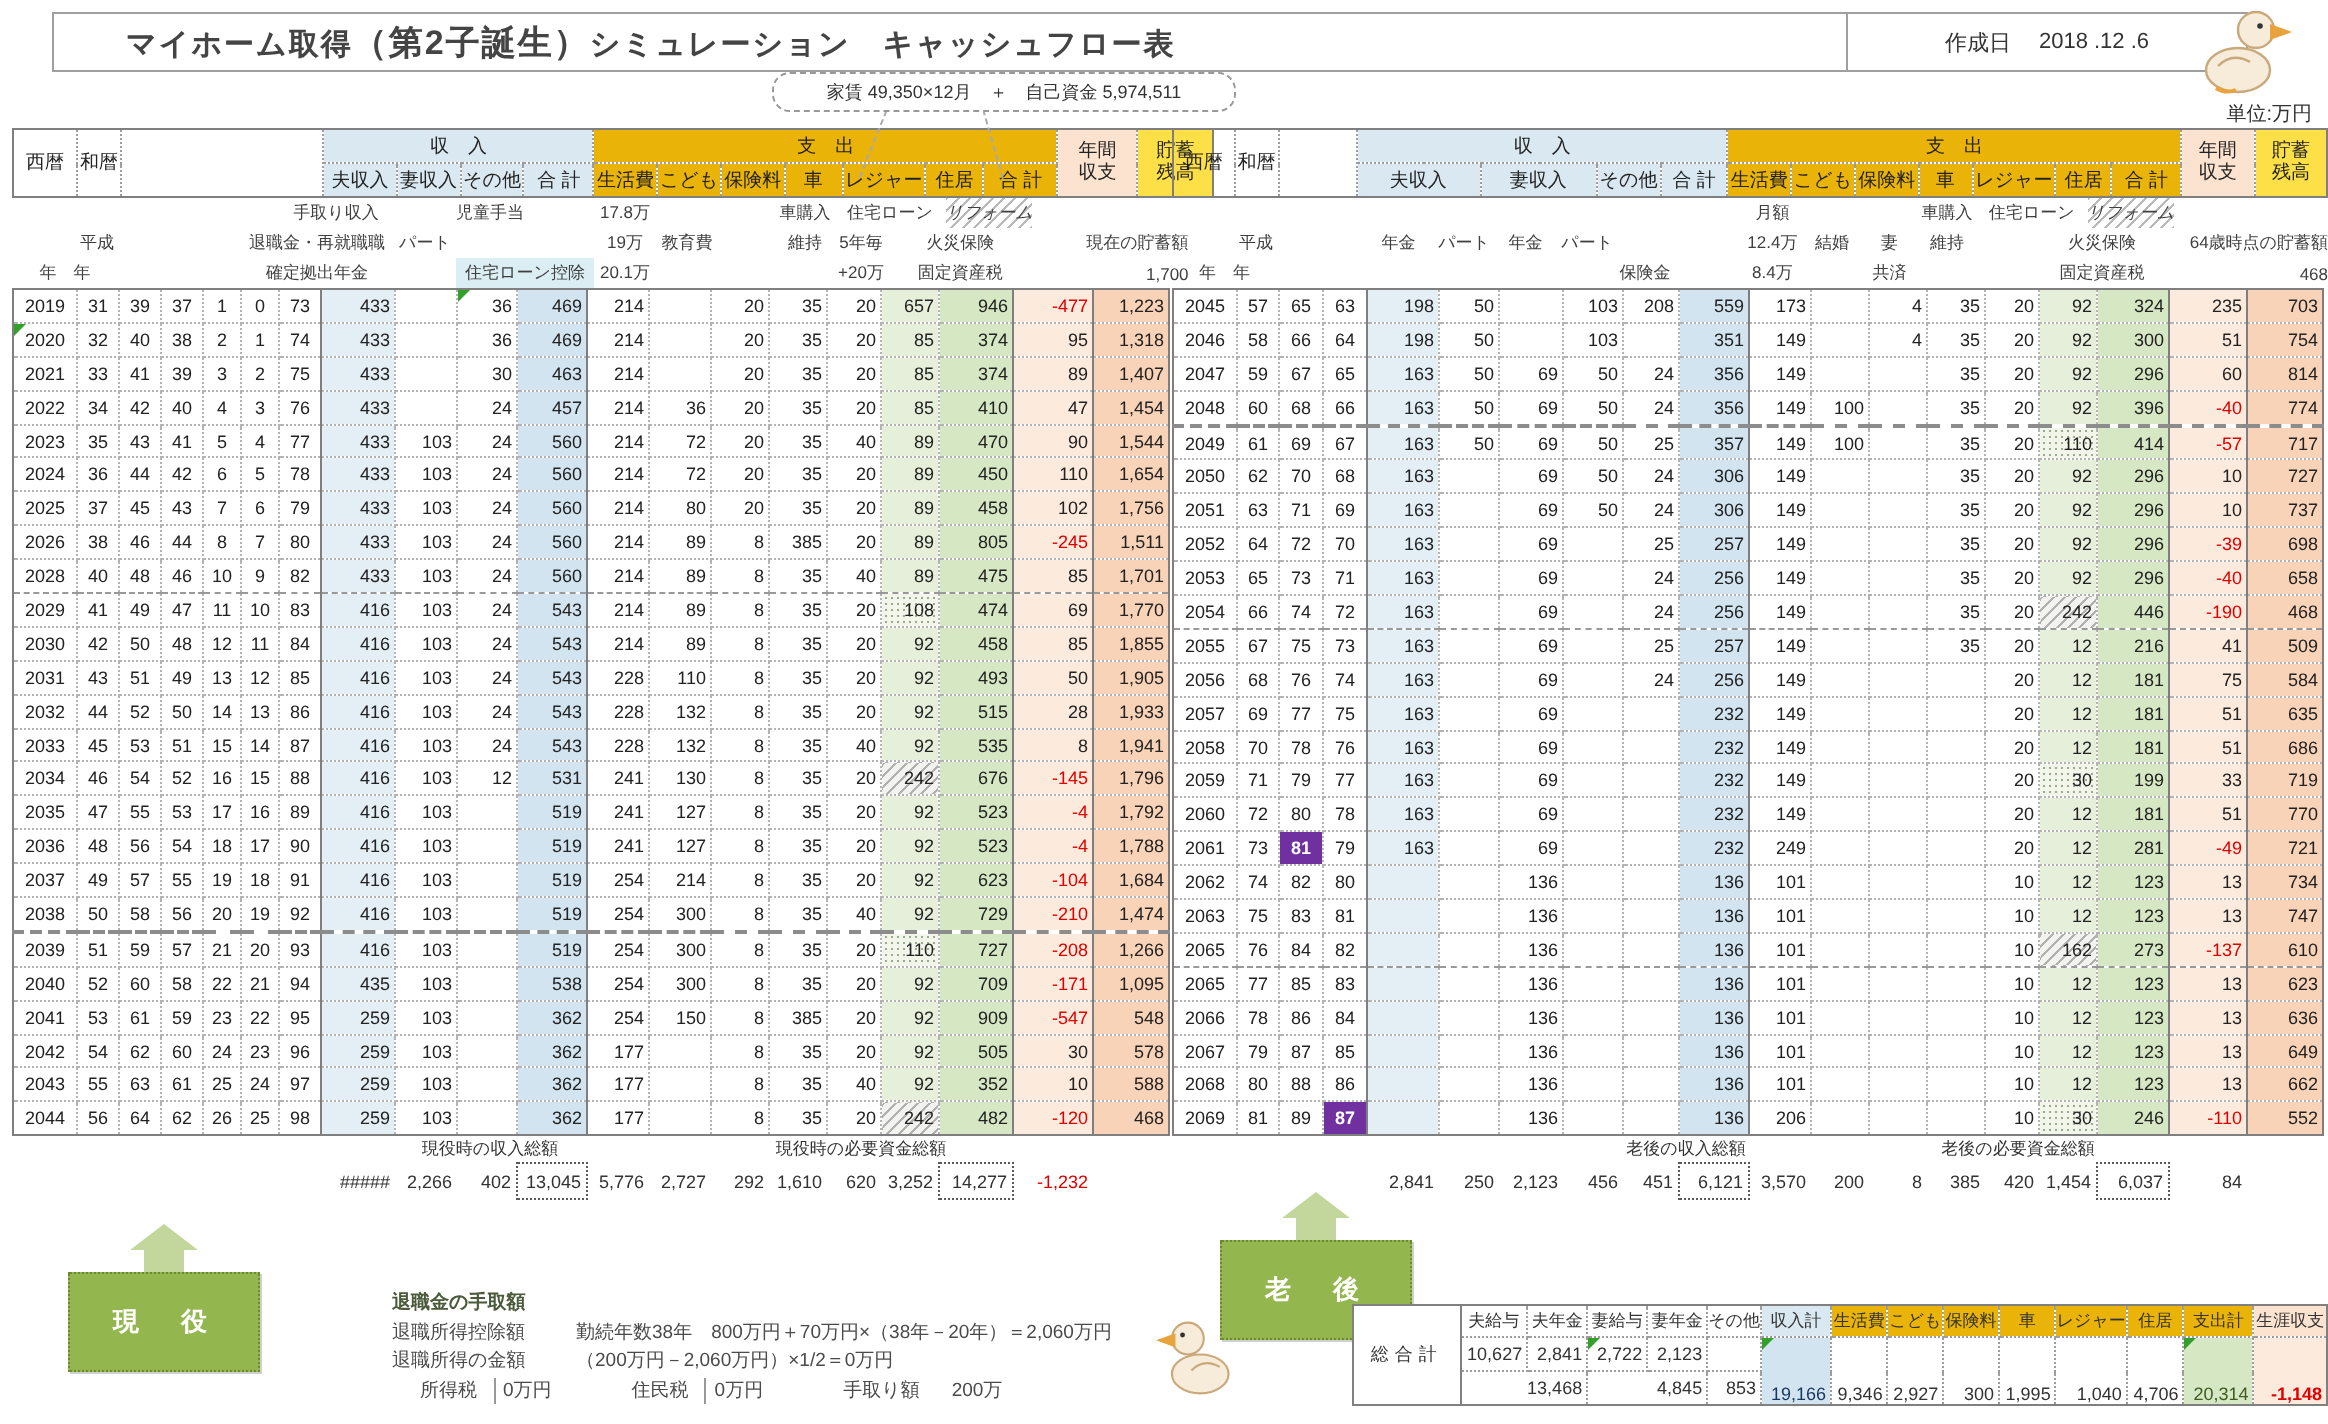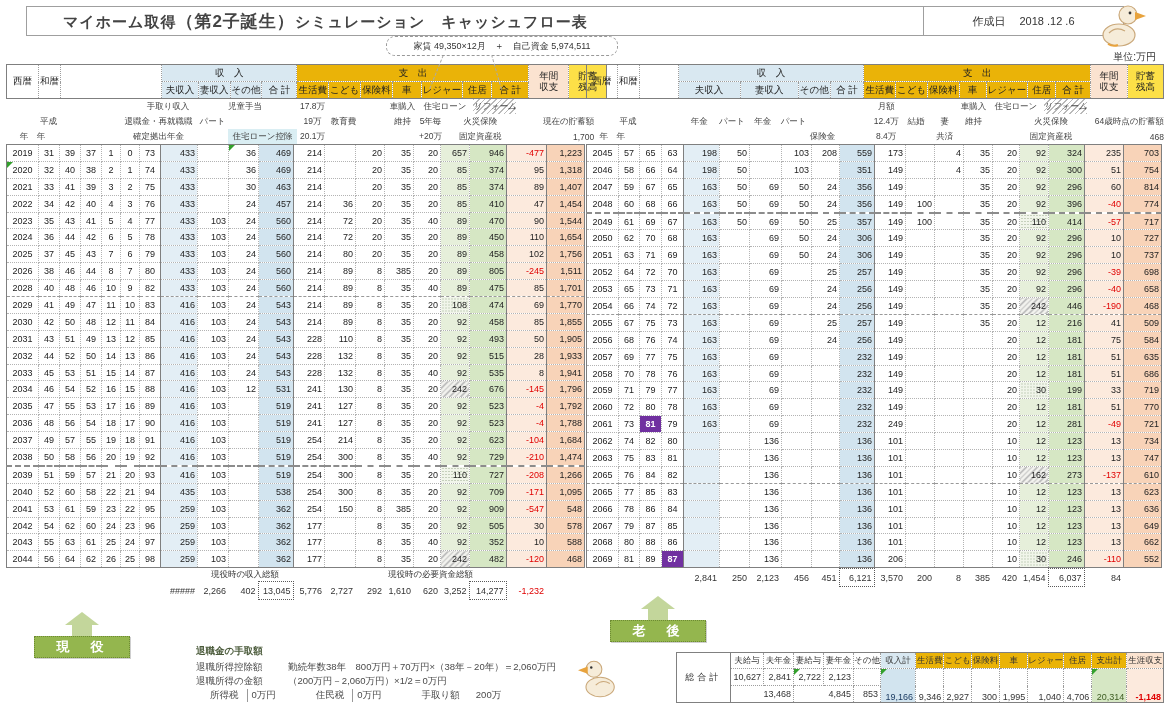--- a/index.html
+++ b/index.html
@@ -58,21 +58,21 @@
               border-top-color:#33a02c;border-left-color:#33a02c;}
   td[data-name="totals-label"]{border:none;font-size:8.5px;color:#333;text-align:center;height:13px;padding:0;white-space:nowrap;}
   td[data-name="totals-cell"]{border:none;font-size:9px;text-align:right;height:17px;padding:0 2px;white-space:nowrap;}
   .box{border:1px dotted #595959 !important;}
   
   .era{position:absolute;width:96px;text-align:center;}
   .era .stem{width:20px;height:11px;background:#c3d69b;margin:0 auto;}
   .era .head{width:0;height:0;border-left:17px solid transparent;border-right:17px solid transparent;
              border-bottom:13px solid #c3d69b;margin:0 auto;}
   .era .era-box{background:#94b64e;color:#fff;font-weight:bold;font-size:13px;letter-spacing:4px;
-                padding:1px 0;border:1px dotted #6d8a33;box-shadow:1px 1px 0 #cfcfcf;}
+                padding:15px 0;border:1px dotted #6d8a33;box-shadow:1px 1px 0 #cfcfcf;}
   
   .retire-note{position:absolute;left:196px;top:645px;width:400px;font-size:9.5px;color:#4a4a4a;}
   .rn-title{font-weight:bold;color:#4a5a3a;margin-bottom:2px;}
   .rn-row{display:flex;gap:8px;line-height:1.45;}
   .rn-label{width:84px;flex:none;}
   .rn-row3{display:flex;gap:4px;margin-top:1px;align-items:center;}
   .rn-row3 .lbl{margin-left:14px;}
   .rn-val{border-left:1px solid #999;padding:0 22px 0 4px;margin-left:4px;}
   .rn-net{margin-left:12px;}
   
@@ -1591,20 +1591,34 @@
         <col style="width: 29px;">
         <col style="width: 29px;">
         <col style="width: 29px;">
         <col style="width: 27px;">
         <col style="width: 29px;">
         <col style="width: 36px;">
         <col style="width: 39px;">
         <col style="width: 38px;">
       </colgroup>
     <tbody>
+        <tr data-name="annotation-row">
+          <td data-name="totals-label"></td>
+          <td data-name="totals-label"></td>
+          <td data-name="totals-label"></td>
+          <td data-name="totals-label"></td>
+          <td data-name="totals-label"></td>
+          <td data-name="totals-label"></td>
+          <td data-name="totals-label"></td>
+          <td data-name="totals-label" colspan="4">老後の収入総額</td>
+          <td data-name="totals-label"></td>
+          <td data-name="totals-label" colspan="5">老後の必要資金総額</td>
+          <td data-name="totals-label"></td>
+          <td data-name="totals-label"></td>
+        </tr>
         <tr data-name="annotation-row">
           <td data-name="totals-cell"></td>
           <td data-name="totals-cell"></td>
           <td data-name="totals-cell"></td>
           <td data-name="totals-cell"></td>
           <td data-name="totals-cell" colspan="1">2,841</td>
           <td data-name="totals-cell" colspan="1">250</td>
           <td data-name="totals-cell" colspan="1">2,123</td>
           <td data-name="totals-cell" colspan="1">456</td>
           <td data-name="totals-cell" colspan="1">451</td>

